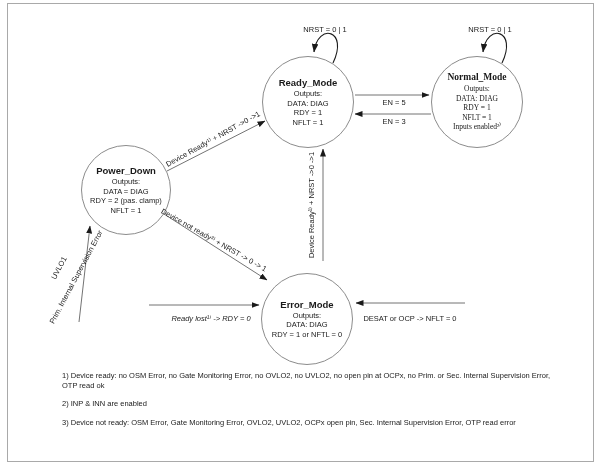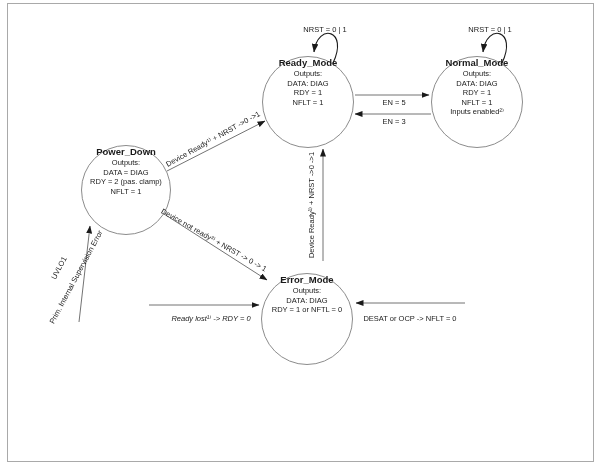--- a/index.html
+++ b/index.html
@@ -4,21 +4,21 @@
 <style>
   html,body{margin:0;padding:0;background:#ffffff;}
   body{width:600px;height:469px;position:relative;overflow:hidden;
        font-family:"Liberation Sans","DejaVu Sans",sans-serif;color:#1a1a1a;}
   .canvas{position:absolute;left:0;top:0;width:600px;height:469px;}
   .frame{position:absolute;left:7px;top:3px;width:587px;height:459px;
          border:1px solid #a9a9a9;box-sizing:border-box;}
   .wires{position:absolute;left:0;top:0;pointer-events:none;}
   .state{position:absolute;border:1px solid #8c8c8c;border-radius:50%;
          background:#ffffff;display:flex;flex-direction:column;
-         align-items:center;text-align:center;
+         align-items:center;justify-content:center;text-align:center;
          box-sizing:border-box;}
   .state-title{font-weight:bold;font-size:9.5px;line-height:11px;margin-bottom:1px;}
   .state-line{font-size:7.5px;line-height:9.5px;}
   .lbl{position:absolute;font-size:7.5px;line-height:9px;white-space:nowrap;
        transform:translate(-50%,-50%);}
   .rot{transform-origin:center center;}
   .footnotes{position:absolute;left:62px;top:371px;width:502px;
              font-size:7.5px;line-height:9.5px;}
   .footnote{margin-bottom:9px;}
 </style>
@@ -66,21 +66,21 @@
   </div>
 
   <div class="state" style="left:262px;top:56px;width:92px;height:92px;">
     <div class="state-title">Ready_Mode</div>
     <div class="state-line">Outputs:</div>
     <div class="state-line">DATA: DIAG</div>
     <div class="state-line">RDY = 1</div>
     <div class="state-line">NFLT = 1</div>
   </div>
 
-  <div class="state" style="left:431px;top:56px;width:92px;height:92px;">
+  <div class="state" style="left:431px;top:56px;width:92px;height:92px;font-family:Liberation Serif, serif;">
     <div class="state-title">Normal_Mode</div>
     <div class="state-line">Outputs:</div>
     <div class="state-line">DATA: DIAG</div>
     <div class="state-line">RDY = 1</div>
     <div class="state-line">NFLT = 1</div>
     <div class="state-line">Inputs enabled²⁾</div>
   </div>
 
   <div class="state" style="left:261px;top:273px;width:92px;height:92px;">
     <div class="state-title">Error_Mode</div>
@@ -105,15 +105,18 @@
 
   <div class="lbl rot" style="left:59px;top:268px;transform:translate(-50%,-50%) rotate(-62deg);">UVLO1</div>
 
   <div class="lbl rot" style="left:76px;top:277px;transform:translate(-50%,-50%) rotate(-62deg);">Prim. Internal Supervision Error</div>
 
   <div class="lbl" style="left:211px;top:318px;font-style:italic;">Ready lost¹⁾ -&gt; RDY = 0</div>
 
   <div class="lbl" style="left:410px;top:318px;">DESAT or OCP -&gt; NFLT = 0</div>
 
   <div class="footnotes">
+    <div class="footnote">1) Device ready: no OSM Error, no Gate Monitoring Error, no OVLO2, no UVLO2, no open pin at OCPx, no Prim. or Sec. Internal Supervision Error, OTP read ok</div>
+    <div class="footnote">2) INP &amp; INN are enabled</div>
+    <div class="footnote">3) Device not ready: OSM Error, Gate Monitoring Error, OVLO2, UVLO2, OCPx open pin, Sec. Internal Supervision Error, OTP read error</div>
   </div>
 
 </div>
 
 </body></html>

